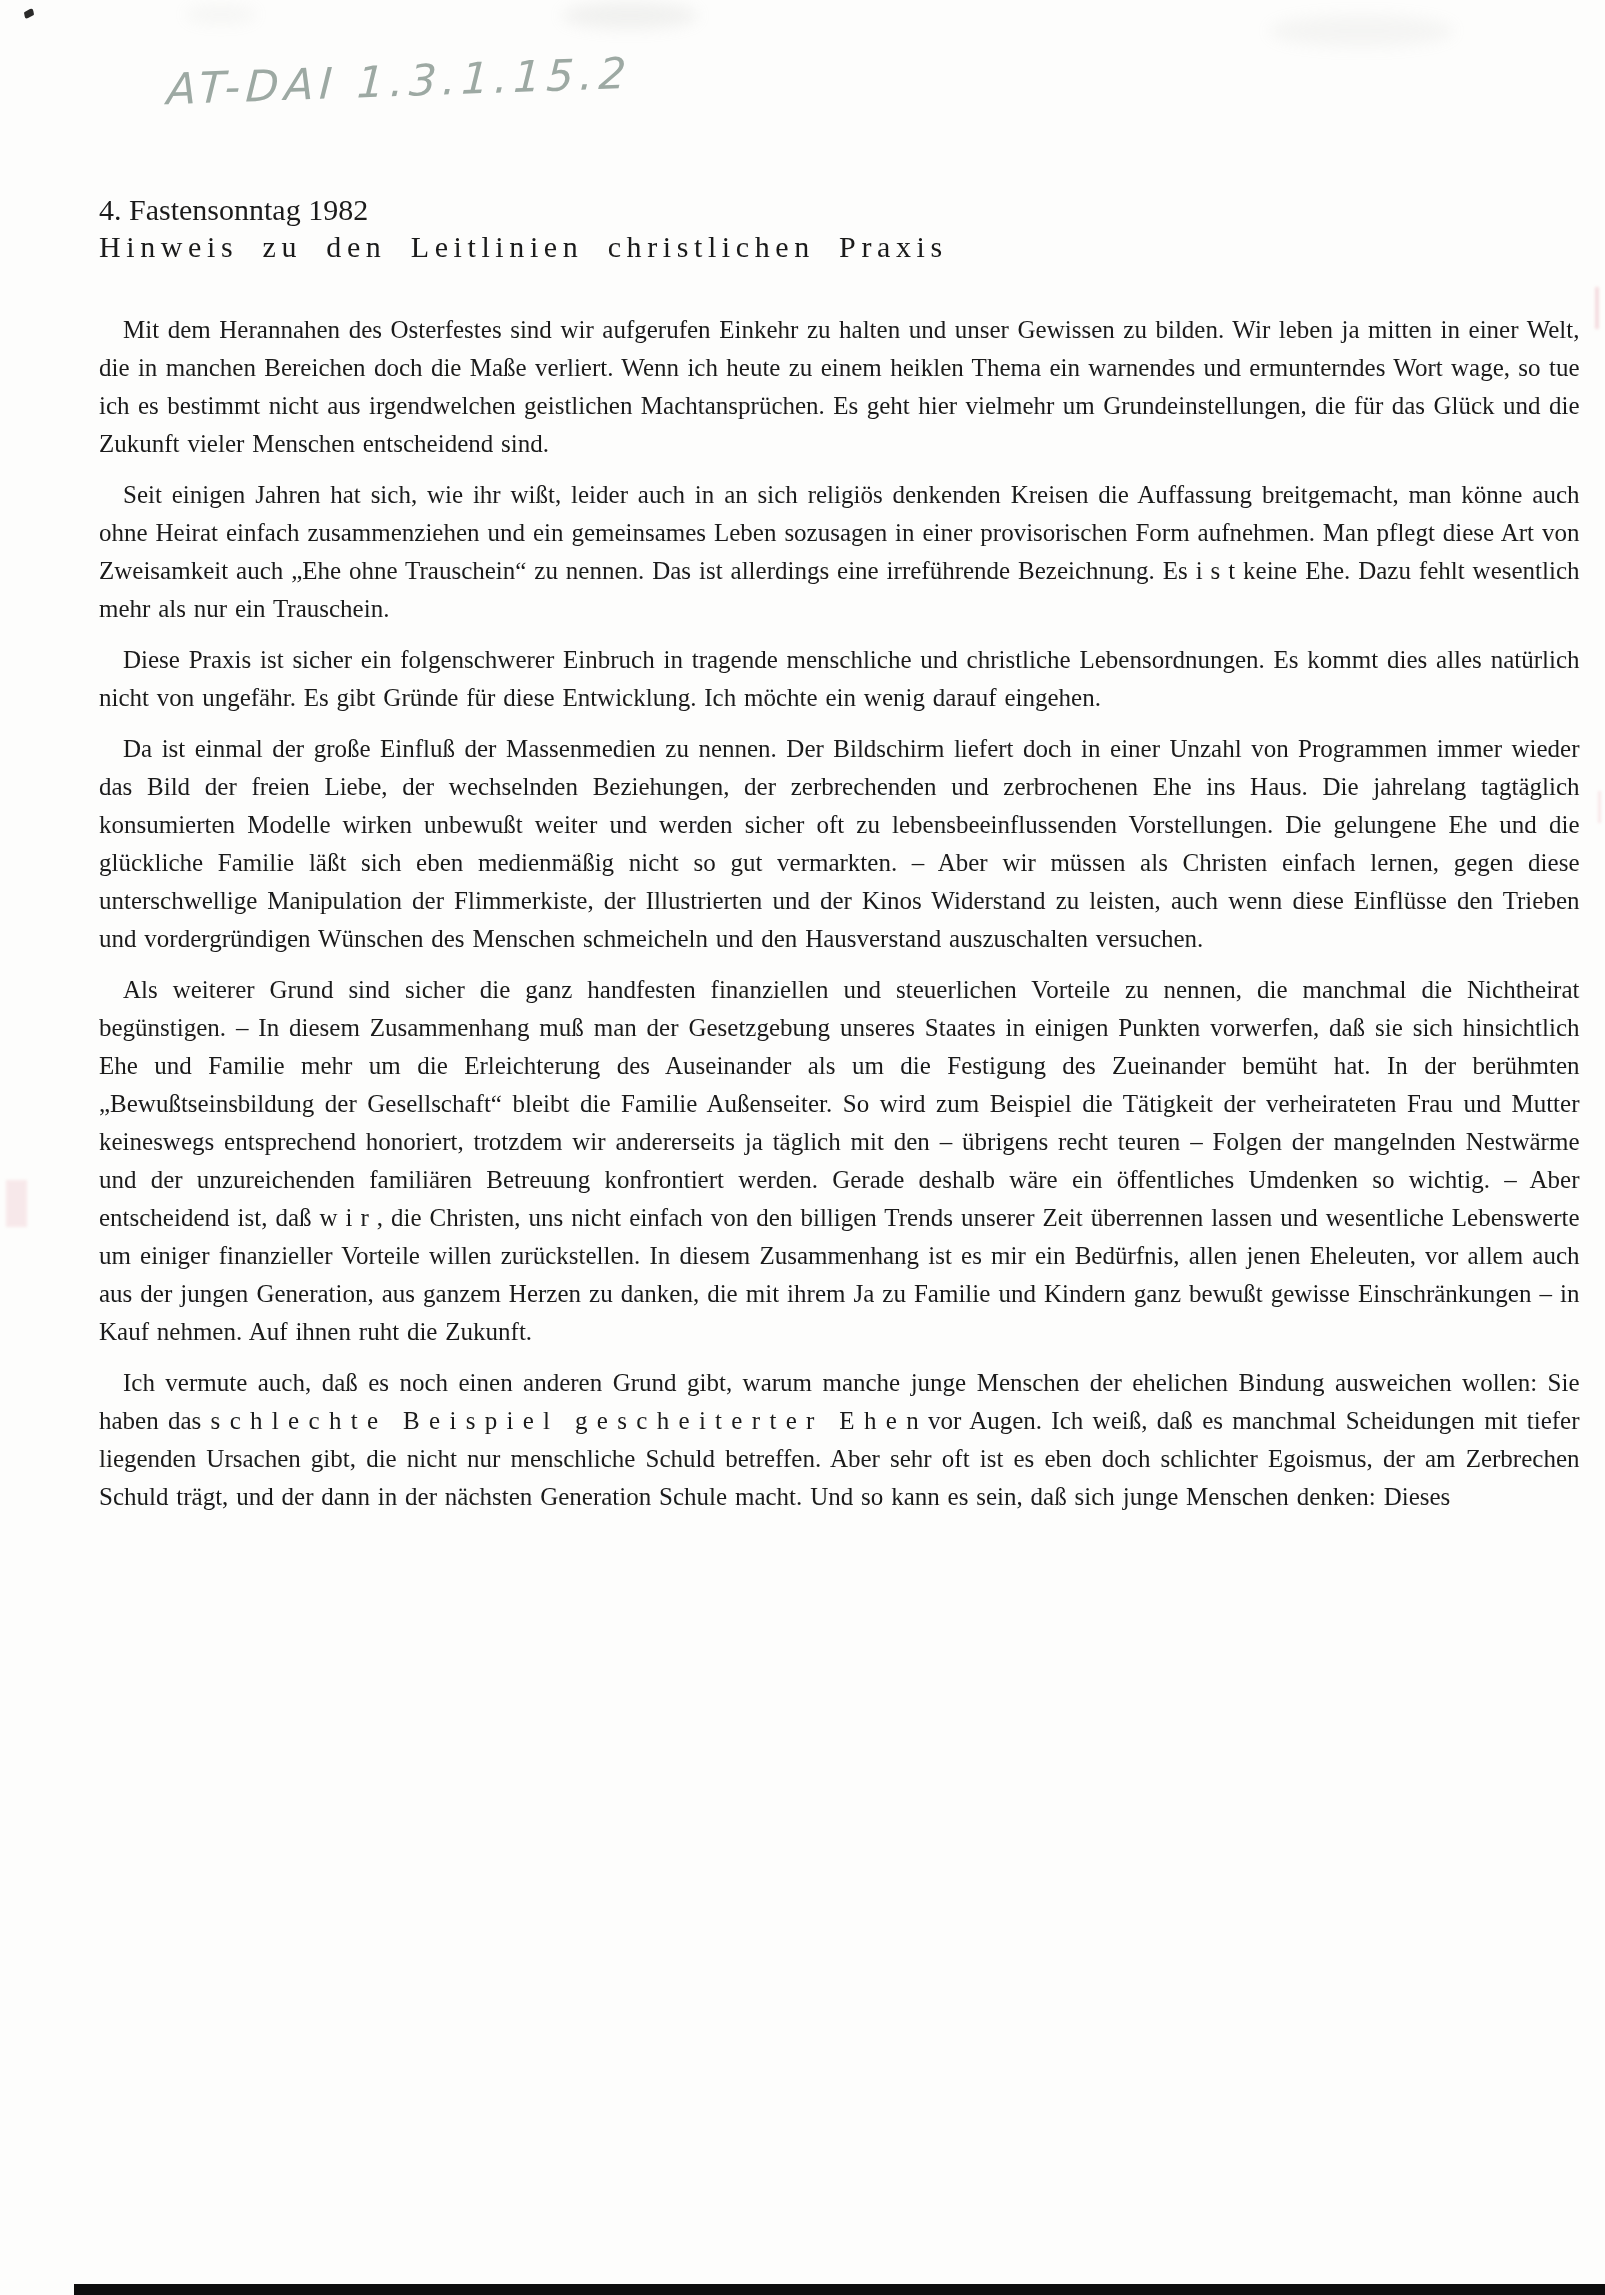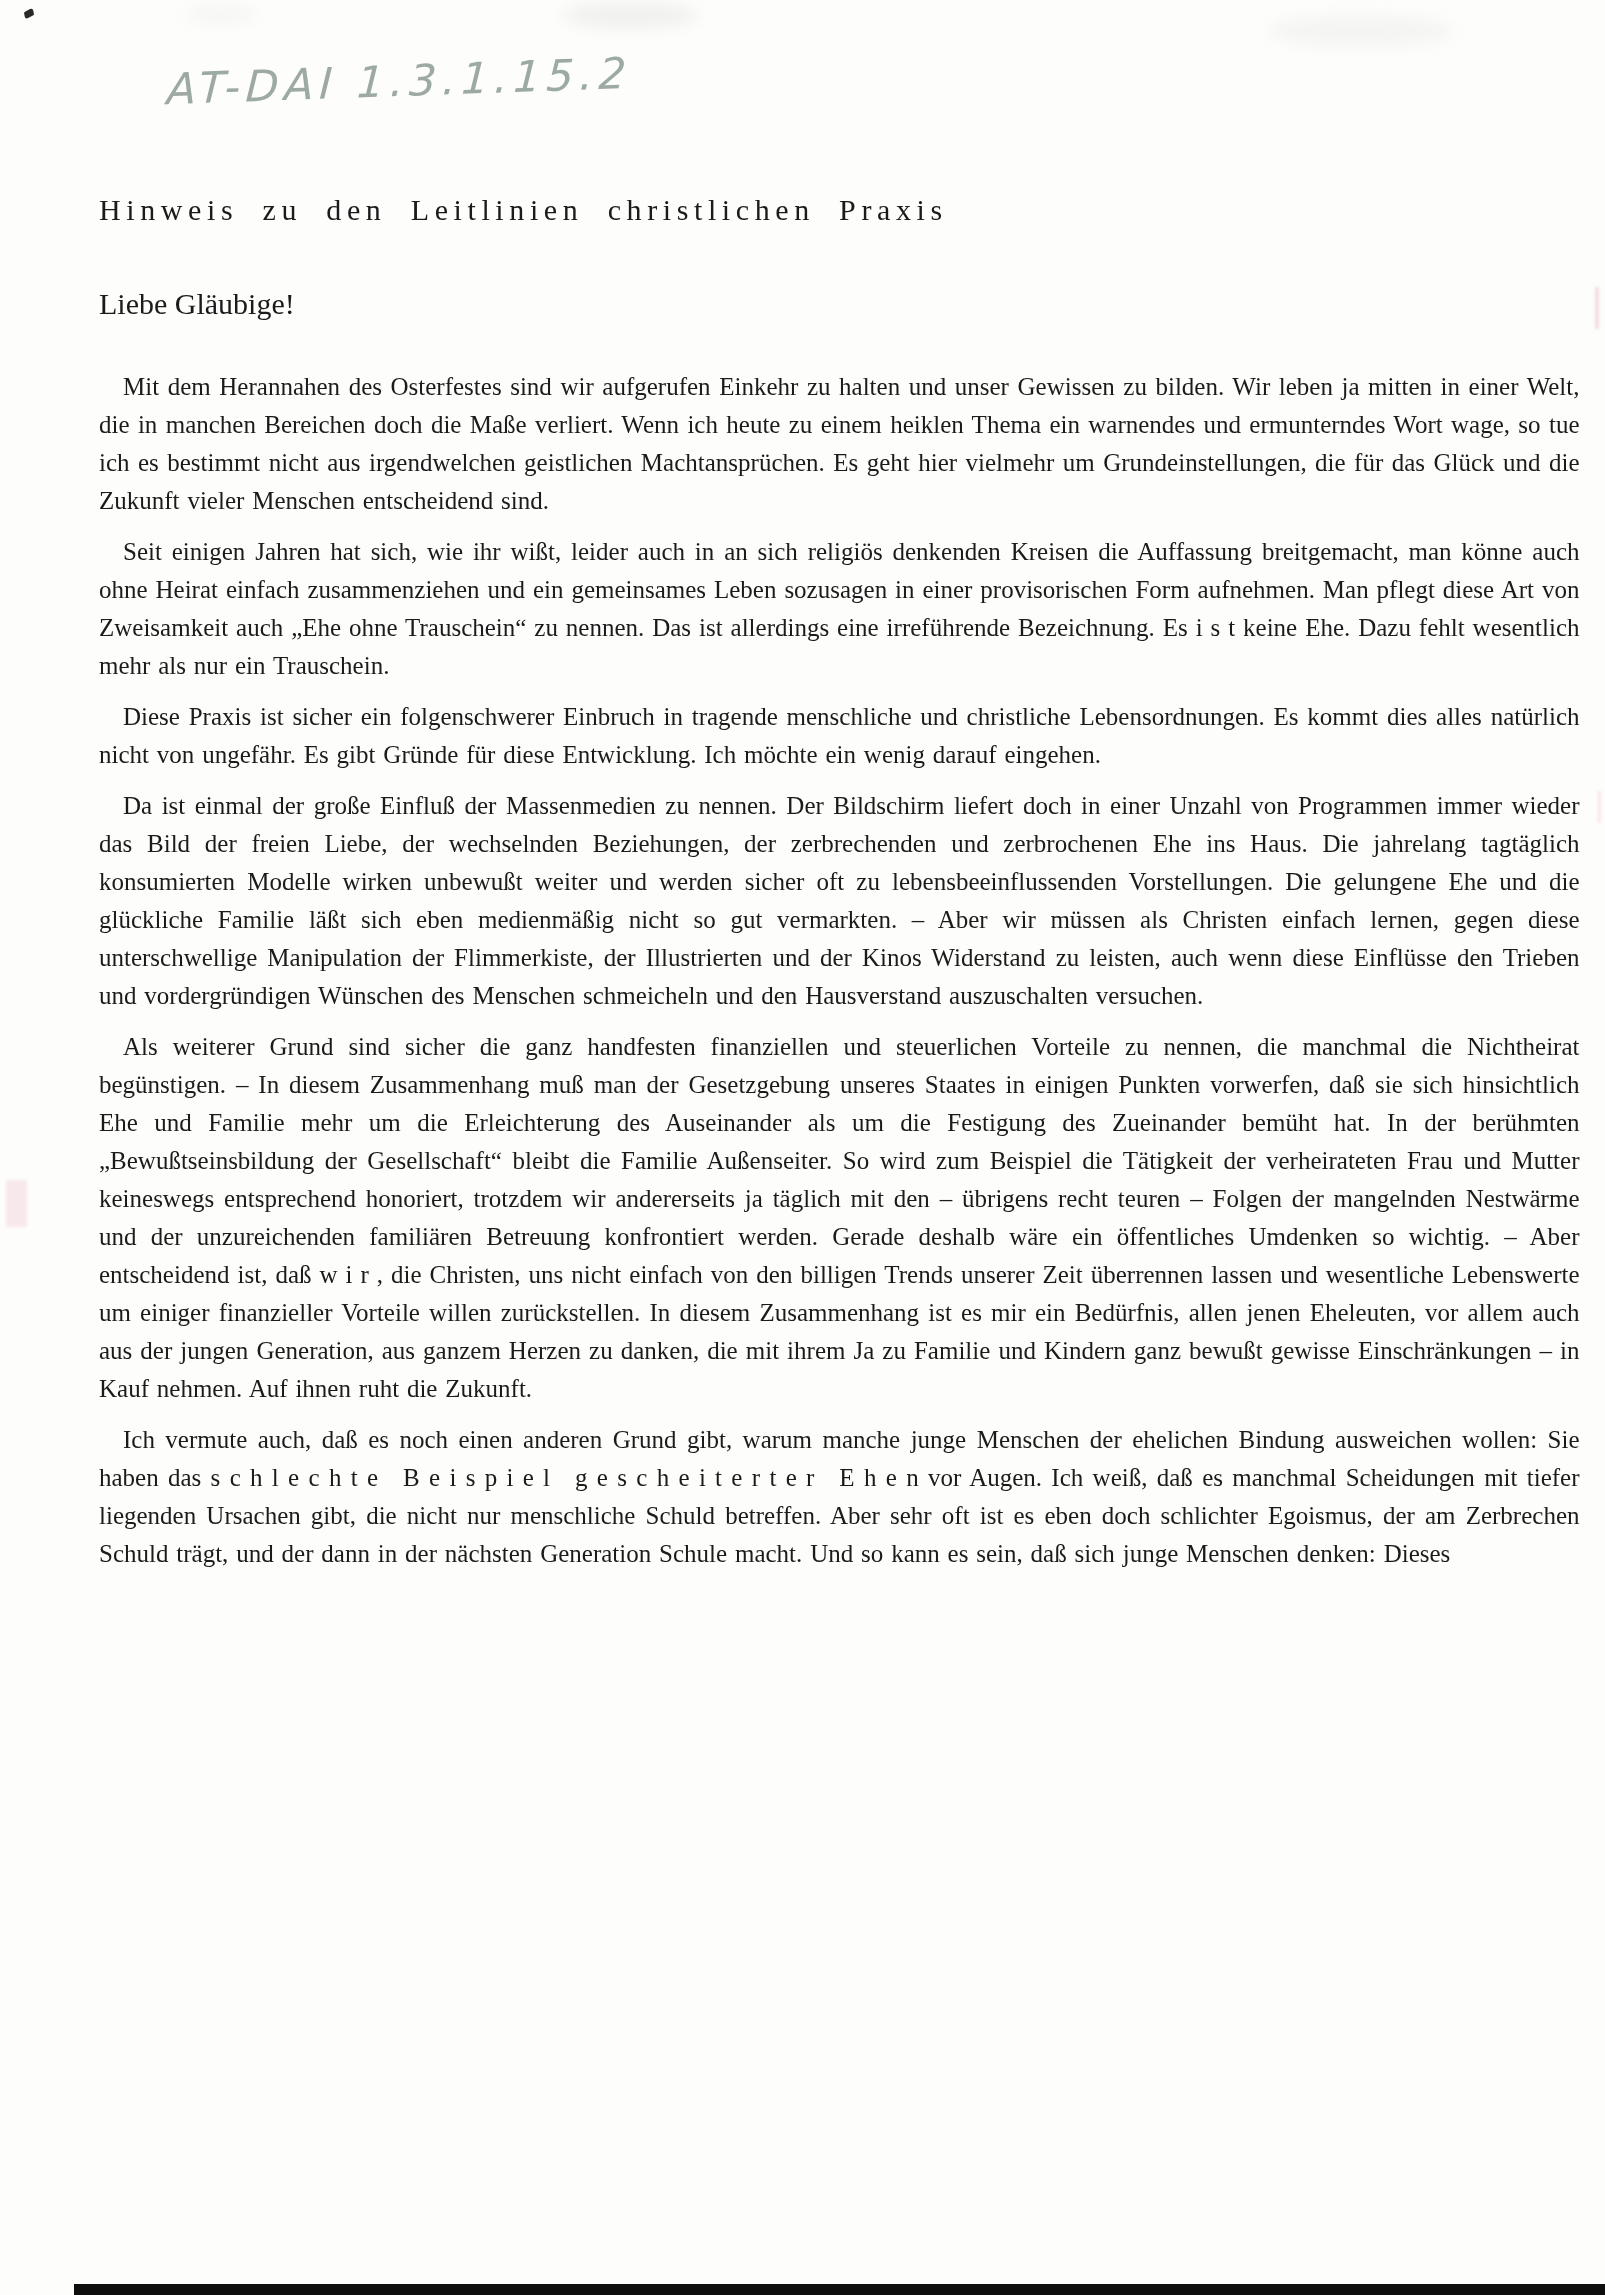--- a/index.html
+++ b/index.html
@@ -108,24 +108,24 @@
   <div class="smudge s3"></div>
   <div class="pink p1"></div>
   <div class="pink p2"></div>
   <div class="pink p3"></div>
   <div class="corner-mark"></div>
 
   <div class="annotation">AT-DAI 1.3.1.15.2</div>
 
   <div class="content">
 
+    <h1 class="doc-title">4. Fastensonntag 1982</h1>
 
     <h2 class="doc-subtitle">Hinweis zu den Leitlinien christlichen Praxis</h2>
 
-    <div class="salutation">Liebe Gläubige!</div>
 
     <div class="body-text">
       <p>Mit dem Herannahen des Osterfestes sind wir aufgerufen Einkehr zu halten und unser Gewissen zu bilden. Wir leben ja mitten in einer Welt, die in manchen Bereichen doch die Maße verliert. Wenn ich heute zu einem heiklen Thema ein warnendes und ermunterndes Wort wage, so tue ich es bestimmt nicht aus irgendwelchen geistlichen Machtansprüchen. Es geht hier vielmehr um Grundeinstellungen, die für das Glück und die Zukunft vieler Menschen entscheidend sind.</p>
       <p>Seit einigen Jahren hat sich, wie ihr wißt, leider auch in an sich religiös denkenden Kreisen die Auffassung breitgemacht, man könne auch ohne Heirat einfach zusammenziehen und ein gemeinsames Leben sozusagen in einer provisorischen Form aufnehmen. Man pflegt diese Art von Zweisamkeit auch „Ehe ohne Trauschein“ zu nennen. Das ist allerdings eine irreführende Bezeichnung. Es i s t keine Ehe. Dazu fehlt wesentlich mehr als nur ein Trauschein.</p>
       <p>Diese Praxis ist sicher ein folgenschwerer Einbruch in tragende menschliche und christliche Lebensordnungen. Es kommt dies alles natürlich nicht von ungefähr. Es gibt Gründe für diese Entwicklung. Ich möchte ein wenig darauf eingehen.</p>
       <p>Da ist einmal der große Einfluß der Massenmedien zu nennen. Der Bildschirm liefert doch in einer Unzahl von Programmen immer wieder das Bild der freien Liebe, der wechselnden Beziehungen, der zerbrechenden und zerbrochenen Ehe ins Haus. Die jahrelang tagtäglich konsumierten Modelle wirken unbewußt weiter und werden sicher oft zu lebensbeeinflussenden Vorstellungen. Die gelungene Ehe und die glückliche Familie läßt sich eben medienmäßig nicht so gut vermarkten. – Aber wir müssen als Christen einfach lernen, gegen diese unterschwellige Manipulation der Flimmerkiste, der Illustrierten und der Kinos Widerstand zu leisten, auch wenn diese Einflüsse den Trieben und vordergründigen Wünschen des Menschen schmeicheln und den Hausverstand auszuschalten versuchen.</p>
       <p>Als weiterer Grund sind sicher die ganz handfesten finanziellen und steuerlichen Vorteile zu nennen, die manchmal die Nichtheirat begünstigen. – In diesem Zusammenhang muß man der Gesetzgebung unseres Staates in einigen Punkten vorwerfen, daß sie sich hinsichtlich Ehe und Familie mehr um die Erleichterung des Auseinander als um die Festigung des Zueinander bemüht hat. In der berühmten „Bewußtseinsbildung der Gesellschaft“ bleibt die Familie Außenseiter. So wird zum Beispiel die Tätigkeit der verheirateten Frau und Mutter keineswegs entsprechend honoriert, trotzdem wir andererseits ja täglich mit den – übrigens recht teuren – Folgen der mangelnden Nestwärme und der unzureichenden familiären Betreuung konfrontiert werden. Gerade deshalb wäre ein öffentliches Umdenken so wichtig. – Aber entscheidend ist, daß w i r , die Christen, uns nicht einfach von den billigen Trends unserer Zeit überrennen lassen und wesentliche Lebenswerte um einiger finanzieller Vorteile willen zurückstellen. In diesem Zusammenhang ist es mir ein Bedürfnis, allen jenen Eheleuten, vor allem auch aus der jungen Generation, aus ganzem Herzen zu danken, die mit ihrem Ja zu Familie und Kindern ganz bewußt gewisse Einschränkungen – in Kauf nehmen. Auf ihnen ruht die Zukunft.</p>
       <p>Ich vermute auch, daß es noch einen anderen Grund gibt, warum manche junge Menschen der ehelichen Bindung ausweichen wollen: Sie haben das s c h l e c h t e B e i s p i e l g e s c h e i t e r t e r E h e n vor Augen. Ich weiß, daß es manchmal Scheidungen mit tiefer liegenden Ursachen gibt, die nicht nur menschliche Schuld betreffen. Aber sehr oft ist es eben doch schlichter Egoismus, der am Zerbrechen Schuld trägt, und der dann in der nächsten Generation Schule macht. Und so kann es sein, daß sich junge Menschen denken: Dieses</p>
     </div>
 

